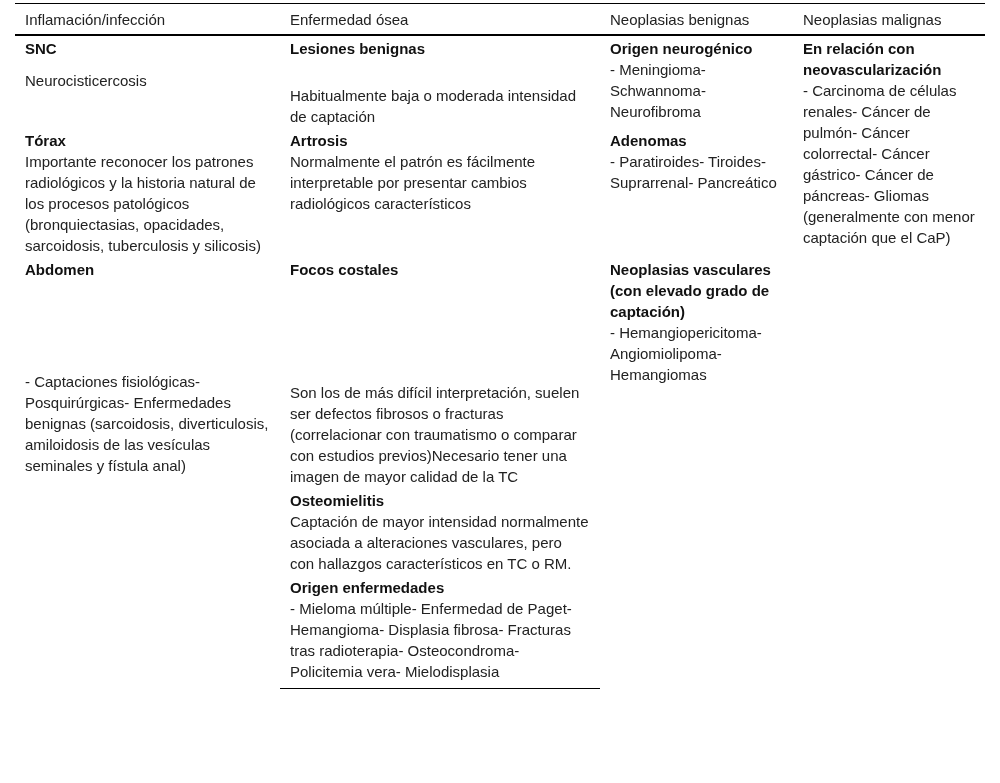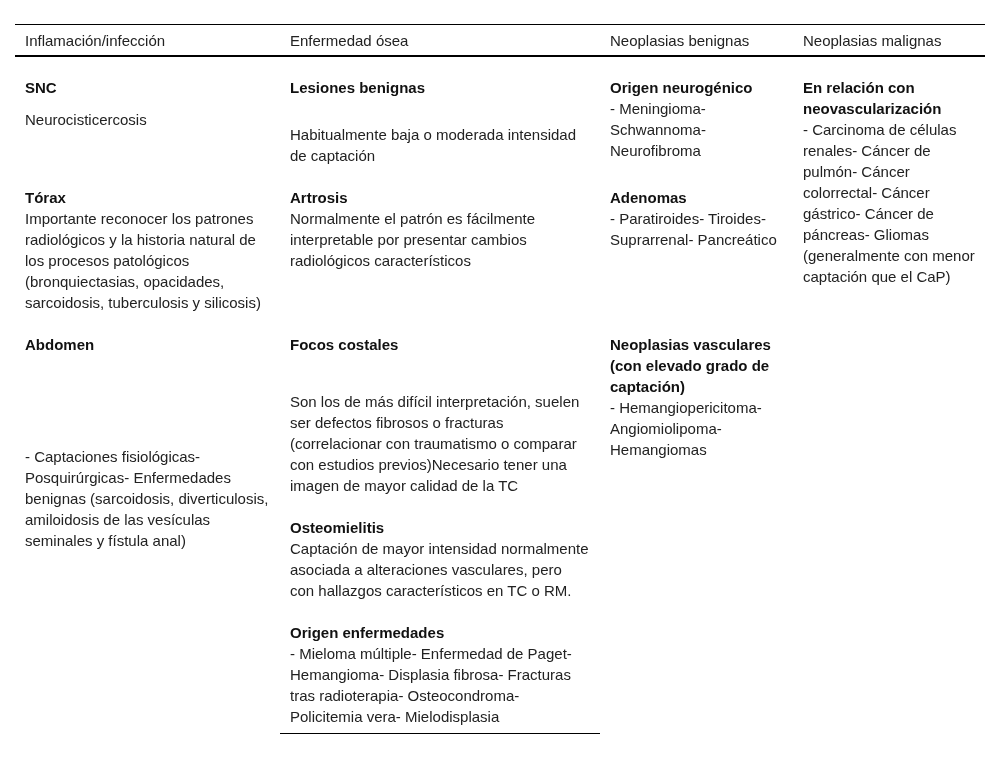--- a/index.html
+++ b/index.html
@@ -1,28 +1,28 @@
 <!DOCTYPE html>
 <html><head>
   <meta charset="utf-8">
   <style>
     html, body { margin: 0; padding: 0; background: #ffffff; }
     body {
       width: 1000px; height: 783px; overflow: hidden; position: relative;
       font-family: "Liberation Sans", sans-serif; font-size: 15px; color: #222222;
     }
-    .table-wrap { position: absolute; left: 15px; top: 24px; width: 970px; }
+    .table-wrap { position: absolute; left: 15px; top: 3px; width: 970px; }
     table { width: 100%; border-collapse: collapse; table-layout: fixed; }
     thead th {
       text-align: left; font-weight: normal; padding: 6px 10px 5px 10px;
       border-top: 1px solid #000; border-bottom: 2px solid #000;
       font-size: 15px; line-height: 19px; color: #222;
     }
     tbody td {
-      vertical-align: top; padding: 20px 10px 1px 10px; line-height: 21px;
+      vertical-align: top; padding: 2px 10px 1px 10px; line-height: 21px;
     }
     tbody tr:last-child td { border-bottom: 1px solid #000; padding-bottom: 6px; }
     .h { font-weight: bold; display: block; color: #111; }
     .t { display: block; }
     col.c1 { width: 265px; } col.c2 { width: 320px; } col.c3 { width: 193px; } col.c4 { width: 192px; }
   </style>
 </head>
 <body>
 
 <div class="table-wrap">
@@ -77,21 +77,21 @@
         </td>
       </tr>
 
       <tr>
         <td rowspan="3">
           <span class="h">Abdomen</span>
           <span class="t" style="margin-top:91px">- Captaciones fisiológicas- Posquirúrgicas- Enfermedades benignas (sarcoidosis, diverticulosis, amiloidosis de las vesículas seminales y fístula anal)</span>
         </td>
         <td>
           <span class="h">Focos costales</span>
-          <span class="t" style="margin-top:36px">Son los de más difícil interpretación, suelen ser defectos fibrosos o fracturas (correlacionar con traumatismo o comparar con estudios previos)Necesario tener una imagen de mayor calidad de la TC</span>
+          <span class="t" style="margin-top:102px">Son los de más difícil interpretación, suelen ser defectos fibrosos o fracturas (correlacionar con traumatismo o comparar con estudios previos)Necesario tener una imagen de mayor calidad de la TC</span>
         </td>
         <td rowspan="3">
           <span class="h">Neoplasias vasculares (con elevado grado de captación)</span>
           <span class="t">- Hemangiopericitoma- Angiomiolipoma- Hemangiomas</span>
         </td>
       </tr>
 
       <tr>
         <td>
           <span class="h">Osteomielitis</span>

